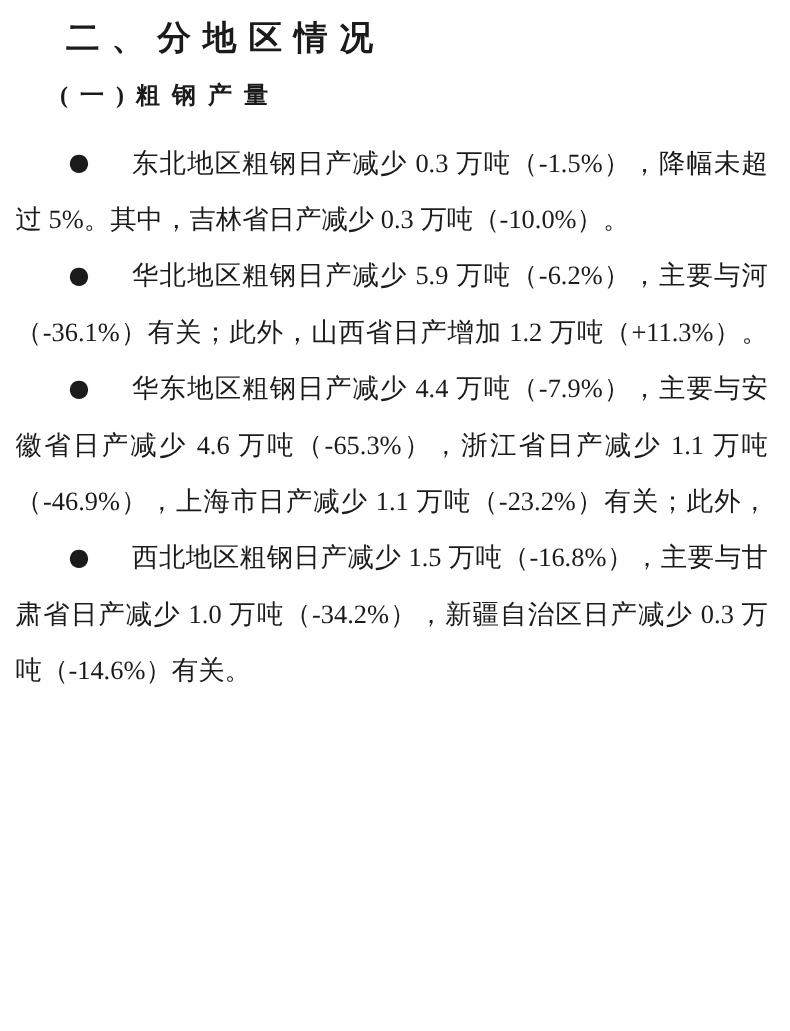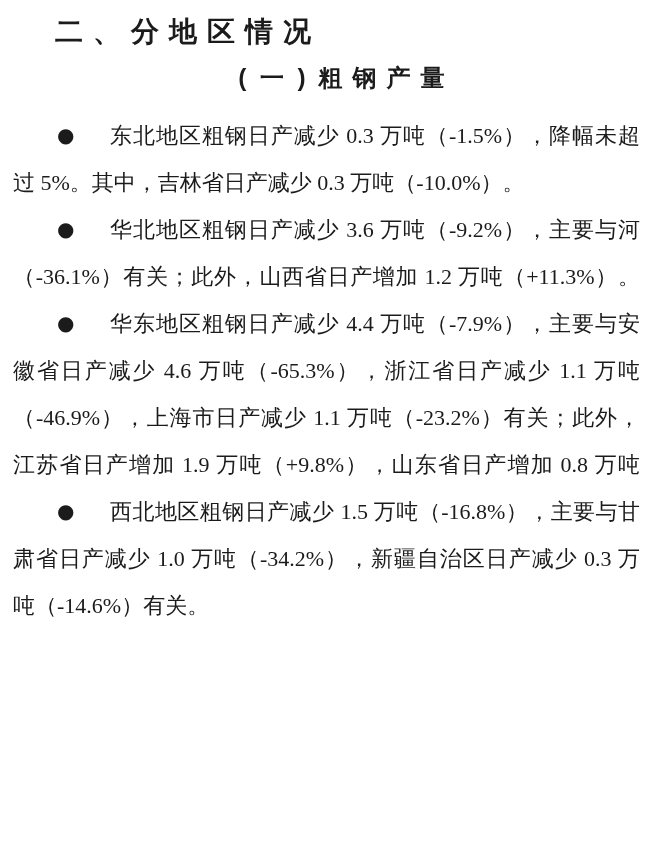--- a/index.html
+++ b/index.html
@@ -17,29 +17,28 @@
   .h1 {
     font-family: "Liberation Sans", "DejaVu Sans", sans-serif;
     font-weight: bold;
     font-size: 28px;
     line-height: 32px;
     letter-spacing: 10px;
     margin-left: 42px;
     white-space: nowrap;
   }
   .h2 {
-    font-family: Liberation Mono, monospace;
+    font-family: Liberation Serif, serif;
     font-weight: bold;
-    font-size: 24px;
+    font-size: 20px;
     line-height: 32px;
     letter-spacing: 10px;
     margin-top: 16px;
     margin-left: 37px;
     white-space: nowrap;
-    text-align: center;
   }
   .docbody {
     margin-top: 16px;
     font-size: 22px;
   }
   .line {
     height: 47px;
     line-height: 47px;
     text-align: justify;
     overflow: hidden;
@@ -77,32 +76,31 @@
 
     <div class="item">
       <div class="line just bullet-line">
         <span class="marker">●</span><span>东北地区粗钢日产减少 0.3 万吨（-1.5%），降幅未超</span>
       </div>
       <div class="line">过 5%。其中，吉林省日产减少 0.3 万吨（-10.0%）。</div>
     </div>
 
     <div class="item">
       <div class="line just bullet-line">
-        <span class="marker">●</span><span>华北地区粗钢日产减少 3.6 万吨（-9.2%），主要与河</span>
+        <span class="marker">●</span><span>华北地区粗钢日产减少 5.9 万吨（-6.2%），主要与河</span>
       </div>
       <div class="line just">（-36.1%）有关；此外，山西省日产增加 1.2 万吨（+11.3%）。</div>
     </div>
 
     <div class="item">
       <div class="line just bullet-line">
         <span class="marker">●</span><span>华东地区粗钢日产减少 4.4 万吨（-7.9%），主要与安</span>
       </div>
       <div class="line just">徽省日产减少 4.6 万吨（-65.3%），浙江省日产减少 1.1 万吨</div>
       <div class="line just">（-46.9%），上海市日产减少 1.1 万吨（-23.2%）有关；此外，</div>
-      <div class="line just">江苏省日产增加 1.9 万吨（+9.8%），山东省日产增加 0.8 万吨</div>
     </div>
 
     <div class="item">
       <div class="line just bullet-line">
         <span class="marker">●</span><span>西北地区粗钢日产减少 1.5 万吨（-16.8%），主要与甘</span>
       </div>
       <div class="line just">肃省日产减少 1.0 万吨（-34.2%），新疆自治区日产减少 0.3 万</div>
       <div class="line">吨（-14.6%）有关。</div>
     </div>
 

